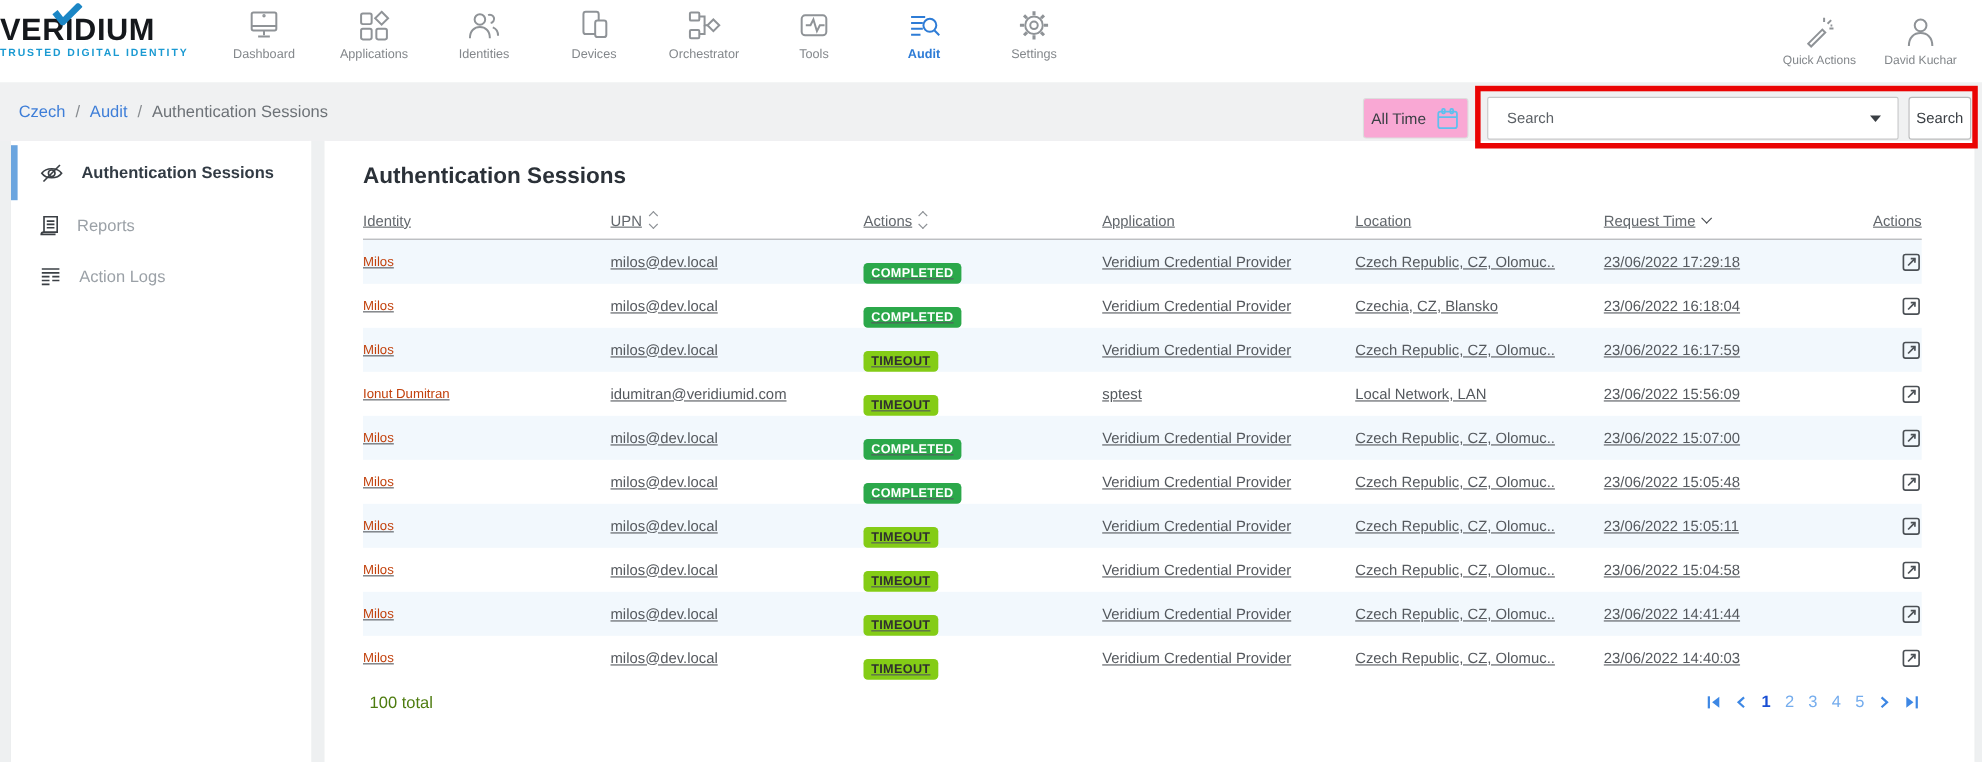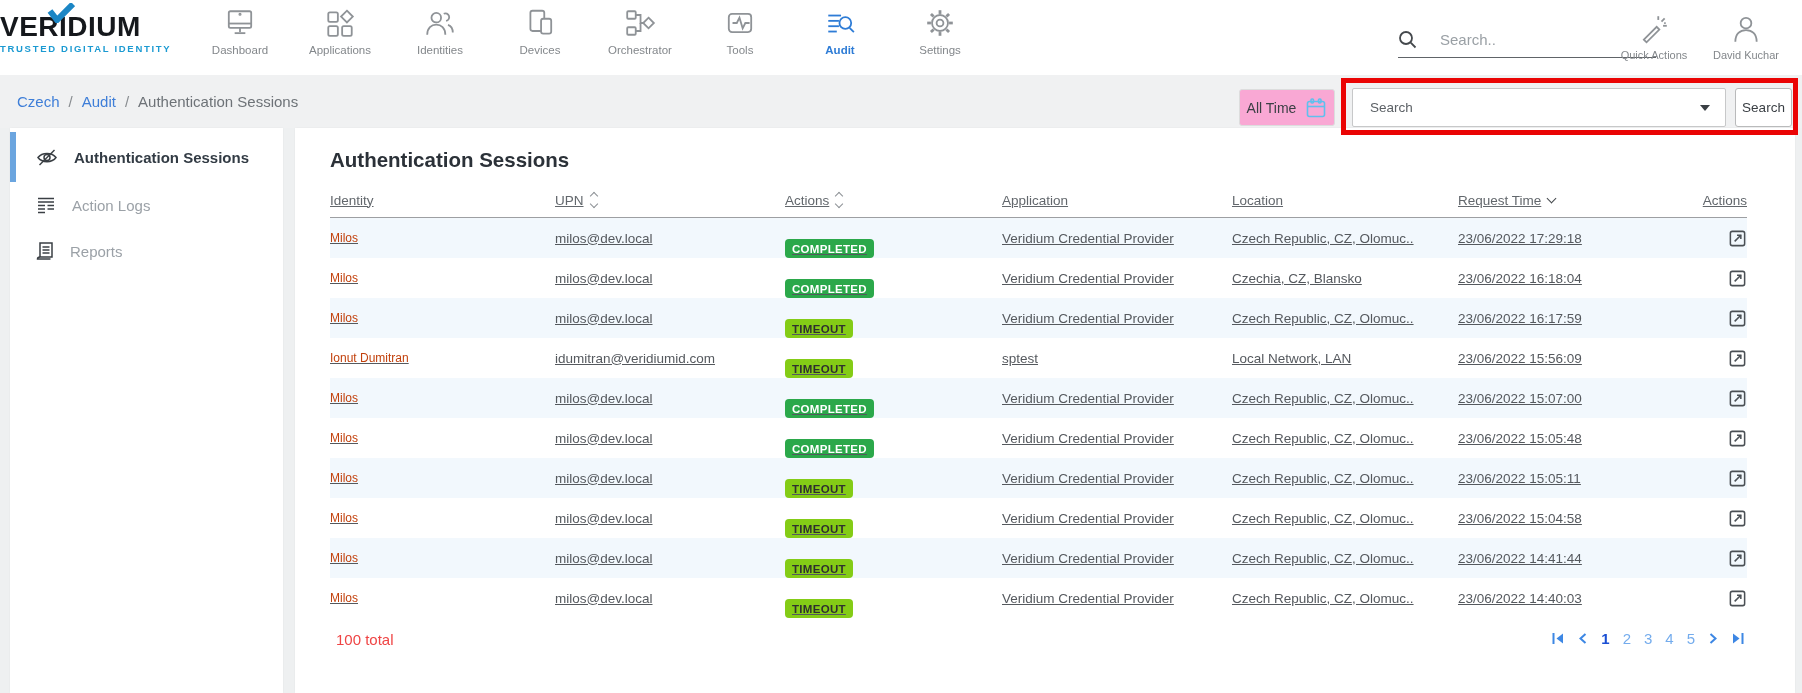--- a/index.html
+++ b/index.html
@@ -90,21 +90,21 @@
   .trow { height:40px; font-size:13.5px; color:#55595e; }
   .trow:nth-child(odd) { background:#f2f8fd; }
   .cell { display:flex; align-items:center; }
   .identity { color:#c2410c; font-size:12px; cursor:pointer; text-decoration:none; }
   .badge { display:inline-block; padding:3.5px 7px; border-radius:4px; font-size:11.5px; font-weight:700; letter-spacing:.3px;margin-top:21px; }
   .badge.green { background:#2ba84a; color:#fff; }
   .badge.yellow { background:#84cc16; color:#2f2f2f; }
   .act-icon { cursor:pointer; }
   .act-icon svg { stroke:#4b5055; fill:none; stroke-width:1.6; }
 
-  .footer-total { position:absolute; left:41px; top:503px; font-size:15px; color:#ef4444; }
+  .footer-total { position:absolute; left:41px; top:503px; font-size:15px; color:#4d7c0f; }
   .pagination { position:absolute; right:50px; top:502px; display:flex; align-items:center; gap:13px; }
   .pg-ico { cursor:pointer; }
   .pg-ico svg { display:block; }
   .page-num { font-size:15px; color:#74aced; cursor:pointer; }
   .page-num.active { color:#1a4fd4; font-weight:700; }
 </style>
 </head>
 <body>
 
 <div class="topnav">
@@ -208,29 +208,20 @@
               <line x1="21" y1="21" x2="23.5" y2="23.5"></line>
               <line x1="6.5" y1="23.5" x2="9" y2="21"></line>
               <line x1="21" y1="9" x2="23.5" y2="6.5"></line>
             </g>
           </svg>
       </span>
       <span class="nav-label">Settings</span>
     </div>
   </div>
 
-  <div class="top-search">
-    <span>
-      <svg width="20" height="20" viewBox="0 0 20 20">
-          <circle cx="8" cy="8" r="6"></circle>
-          <line x1="12.7" y1="12.7" x2="17.5" y2="17.5"></line>
-        </svg>
-    </span>
-    <span class="ph">Search..</span>
-  </div>
 
   <div class="top-mini qa">
     <span>
       <svg width="32" height="32" viewBox="0 0 30 30">
           <path d="M5.5 25 L17.5 13 L20 15.5 L8 27.5 Z"></path>
           <line x1="22" y1="8" x2="25" y2="5"></line>
           <line x1="23.5" y1="12" x2="27" y2="12"></line>
           <line x1="19" y1="6.5" x2="19" y2="3"></line>
           <line x1="24.5" y1="9.5" x2="26" y2="9.5"></line>
         </svg>
@@ -283,43 +274,43 @@
       <svg width="24" height="19" viewBox="0 0 24 19">
           <path d="M3 9.5 C7 4 17 4 21 9.5 C17 15 7 15 3 9.5 Z"></path>
           <circle cx="12" cy="9.5" r="3"></circle>
           <line x1="4.5" y1="17" x2="19.5" y2="2"></line>
         </svg>
     </span>
     <span>Authentication Sessions</span>
   </div>
   <div class="side-item">
     <span>
+      <svg width="20" height="20" viewBox="0 0 20 20">
+          <path d="M5 2 h12 v14 h-12 z"></path>
+          <line x1="7.5" y1="6" x2="14.5" y2="6"></line>
+          <line x1="7.5" y1="9" x2="14.5" y2="9"></line>
+          <line x1="7.5" y1="12" x2="14.5" y2="12"></line>
+          <path d="M5 16 c-1.5 0 -2.5 .8 -2.5 2 h13"></path>
+        </svg>
+    </span>
+    <span>Reports</span>
+  </div>
+  <div class="side-item">
+    <span>
       <svg width="22" height="18" viewBox="0 0 22 18">
           <line x1="3" y1="2.5" x2="19" y2="2.5"></line>
           <line x1="3" y1="6" x2="19" y2="6"></line>
           <line x1="3" y1="9.5" x2="10" y2="9.5"></line>
           <line x1="12.5" y1="9.5" x2="19" y2="9.5"></line>
           <line x1="3" y1="13" x2="10" y2="13"></line>
           <line x1="12.5" y1="13" x2="19" y2="13"></line>
           <line x1="3" y1="16.5" x2="10" y2="16.5"></line>
         </svg>
     </span>
     <span>Action Logs</span>
-  </div>
-  <div class="side-item">
-    <span>
-      <svg width="20" height="20" viewBox="0 0 20 20">
-          <path d="M5 2 h12 v14 h-12 z"></path>
-          <line x1="7.5" y1="6" x2="14.5" y2="6"></line>
-          <line x1="7.5" y1="9" x2="14.5" y2="9"></line>
-          <line x1="7.5" y1="12" x2="14.5" y2="12"></line>
-          <path d="M5 16 c-1.5 0 -2.5 .8 -2.5 2 h13"></path>
-        </svg>
-    </span>
-    <span>Reports</span>
   </div>
 </div>
 
 <div class="main">
   <div class="main-title">Authentication Sessions</div>
 
   <div class="tbl">
     <div class="thead">
       <div class="th">
           <span>Identity</span>

